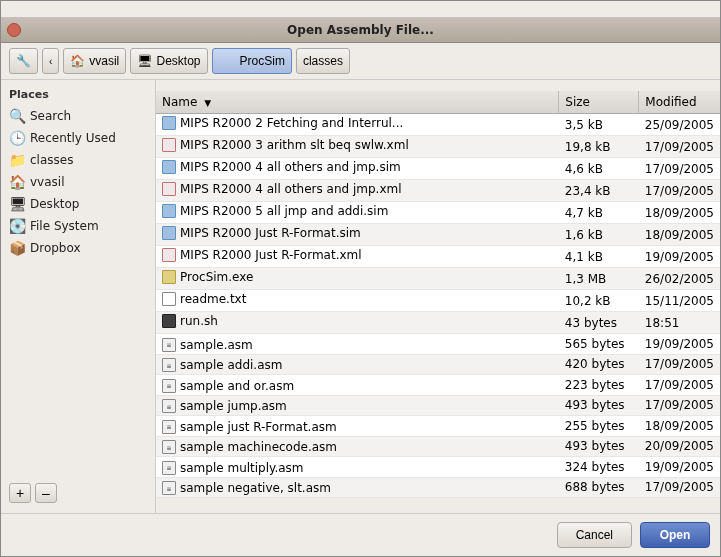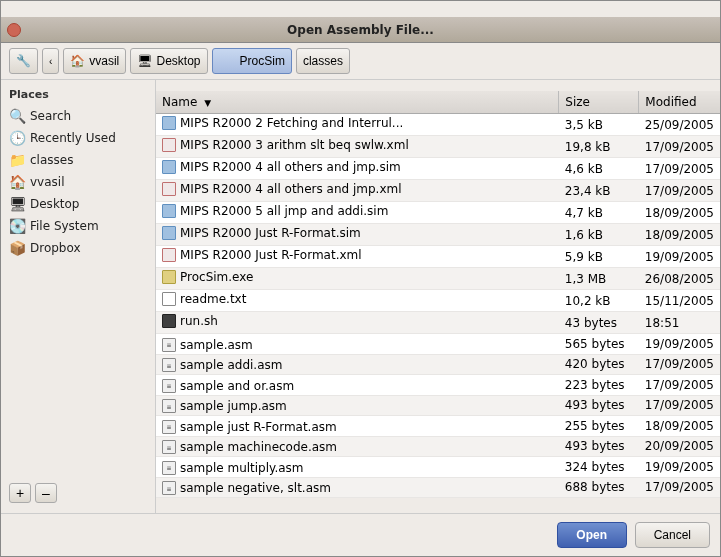--- a/index.html
+++ b/index.html
@@ -430,32 +430,32 @@
     <td>1,6 kB</td>
     <td>18/09/2005</td>
   </tr>
               <tr>
     <td>
       <span class="file-icon">
         <span class="xml-badge"></span>
         <span>MIPS R2000 Just R-Format.xml</span>
       </span>
     </td>
-    <td>5,9 kB</td>
+    <td>4,1 kB</td>
     <td>19/09/2005</td>
   </tr>
               <tr>
     <td>
       <span class="file-icon">
         <span class="icon-exe"></span>
         <span>ProcSim.exe</span>
       </span>
     </td>
     <td>1,3 MB</td>
-    <td>26/08/2005</td>
+    <td>26/02/2005</td>
   </tr>
               <tr>
     <td>
       <span class="file-icon">
         <span class="icon-txt"></span>
         <span>readme.txt</span>
       </span>
     </td>
     <td>10,2 kB</td>
     <td>15/11/2005</td>
@@ -550,16 +550,16 @@
     <td>688 bytes</td>
     <td>17/09/2005</td>
   </tr>
             </tbody>
         </table>
       </div>
     </div>
   </div>
 
   <div class="footer">
+    <button class="footer-btn">Cancel</button>
     <button class="footer-btn primary">Open</button>
-    <button class="footer-btn">Cancel</button>
   </div>
 </div>
 
 </body></html>

